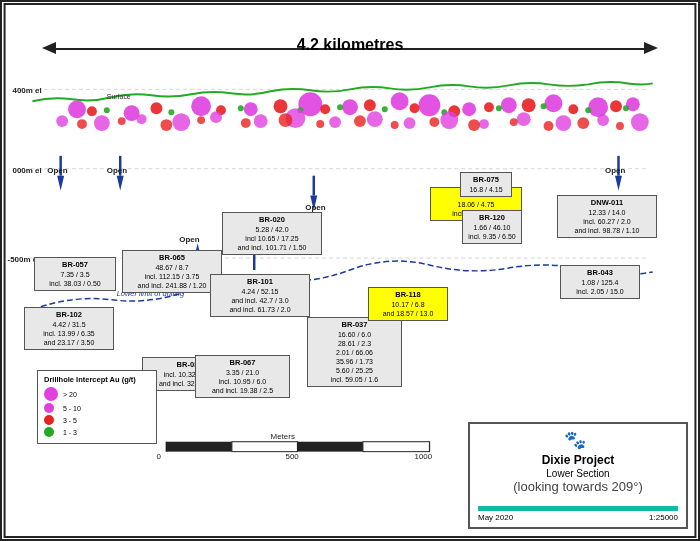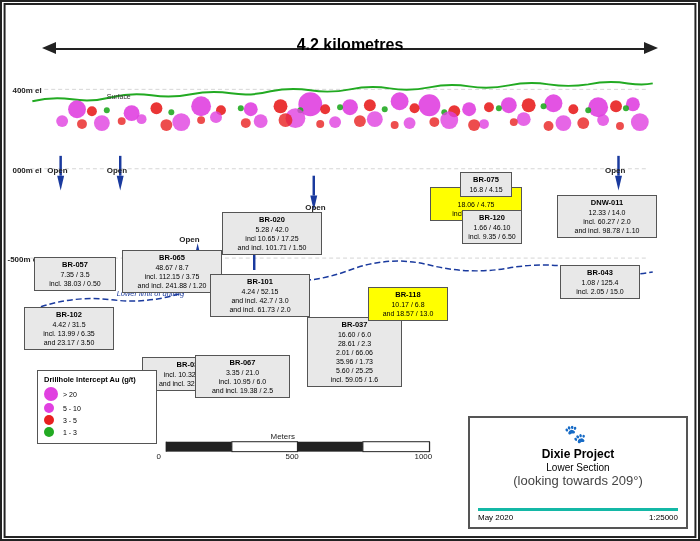--- a/index.html
+++ b/index.html
@@ -137,22 +137,22 @@
       margin-top: 1px;
     }
     #company-box .project-sub2 {
       font-size: 13px;
       color: #444;
     }
     #company-box .meta-row {
       display: flex;
       justify-content: space-between;
       font-size: 8px;
-      margin-top: 20px;
-      border-top: 3px solid #14b8a6;
+      margin-top: 12px;
+      border-top: 5px solid #14b8a6;
       padding-top: 2px;
     }
     
     .bear-paw {
       font-size: 18px;
       margin-right: 5px;
     }
     .company-header {
       display: flex;
       align-items: center;

